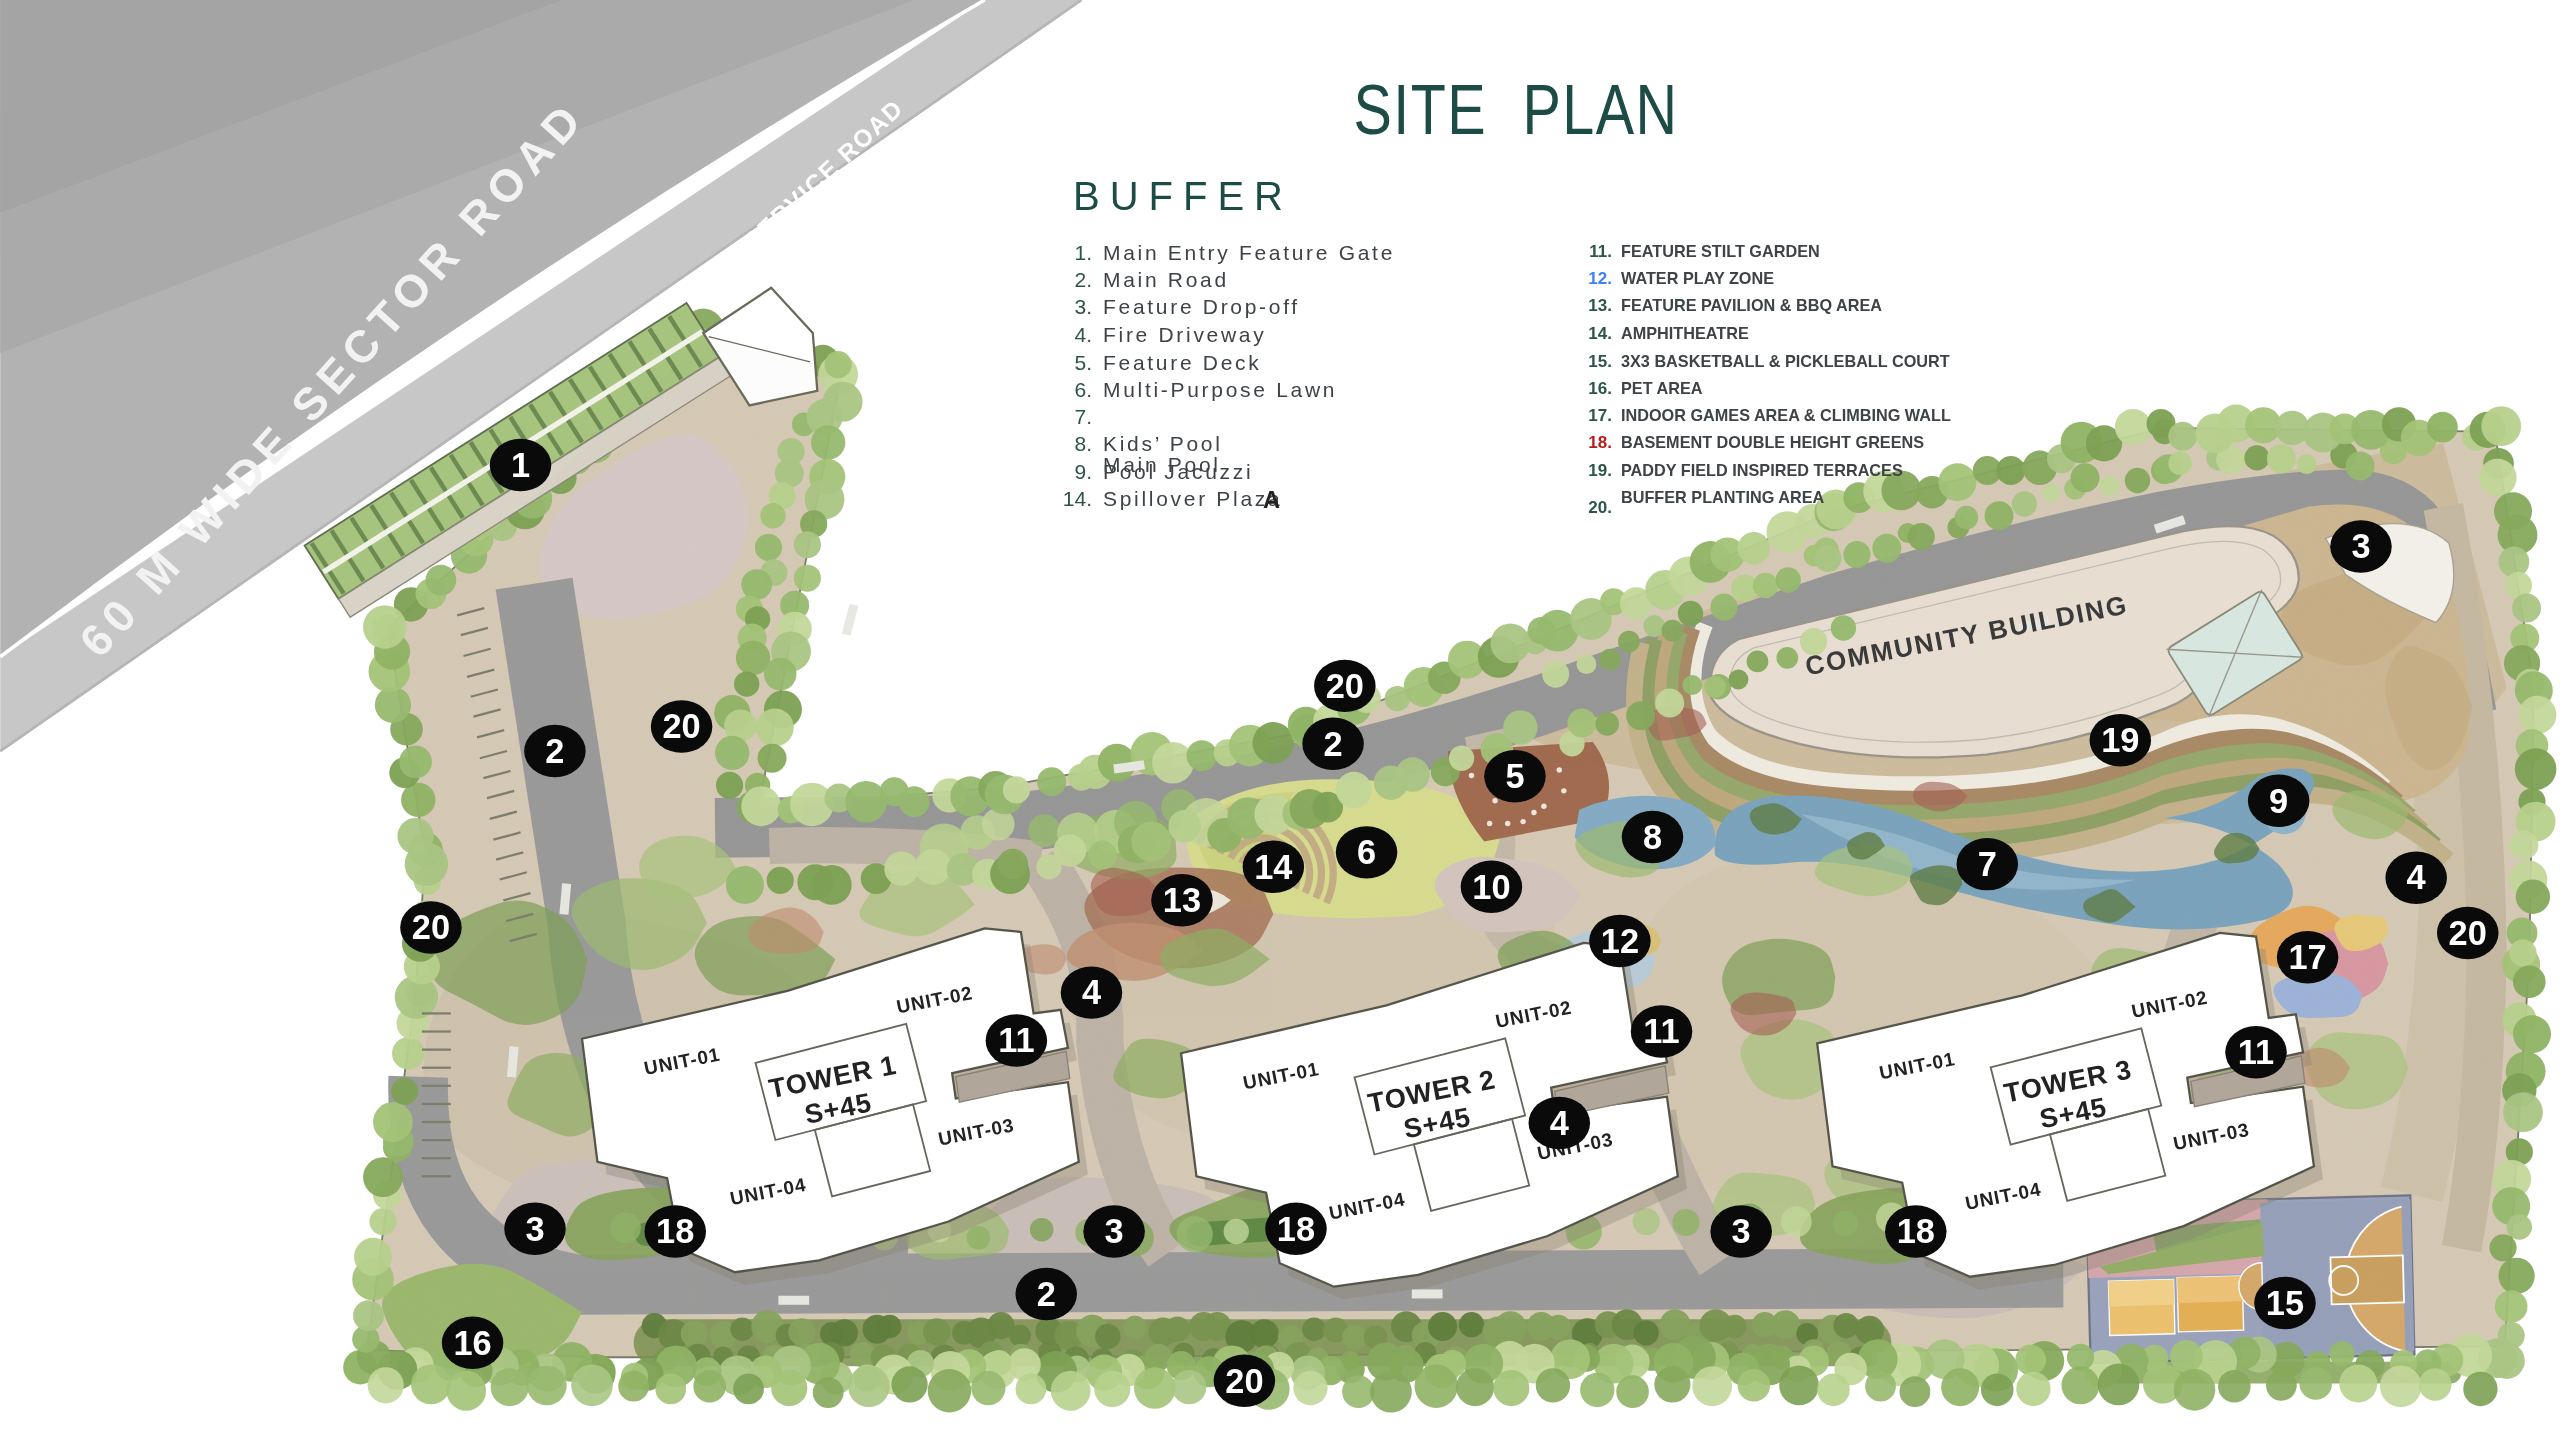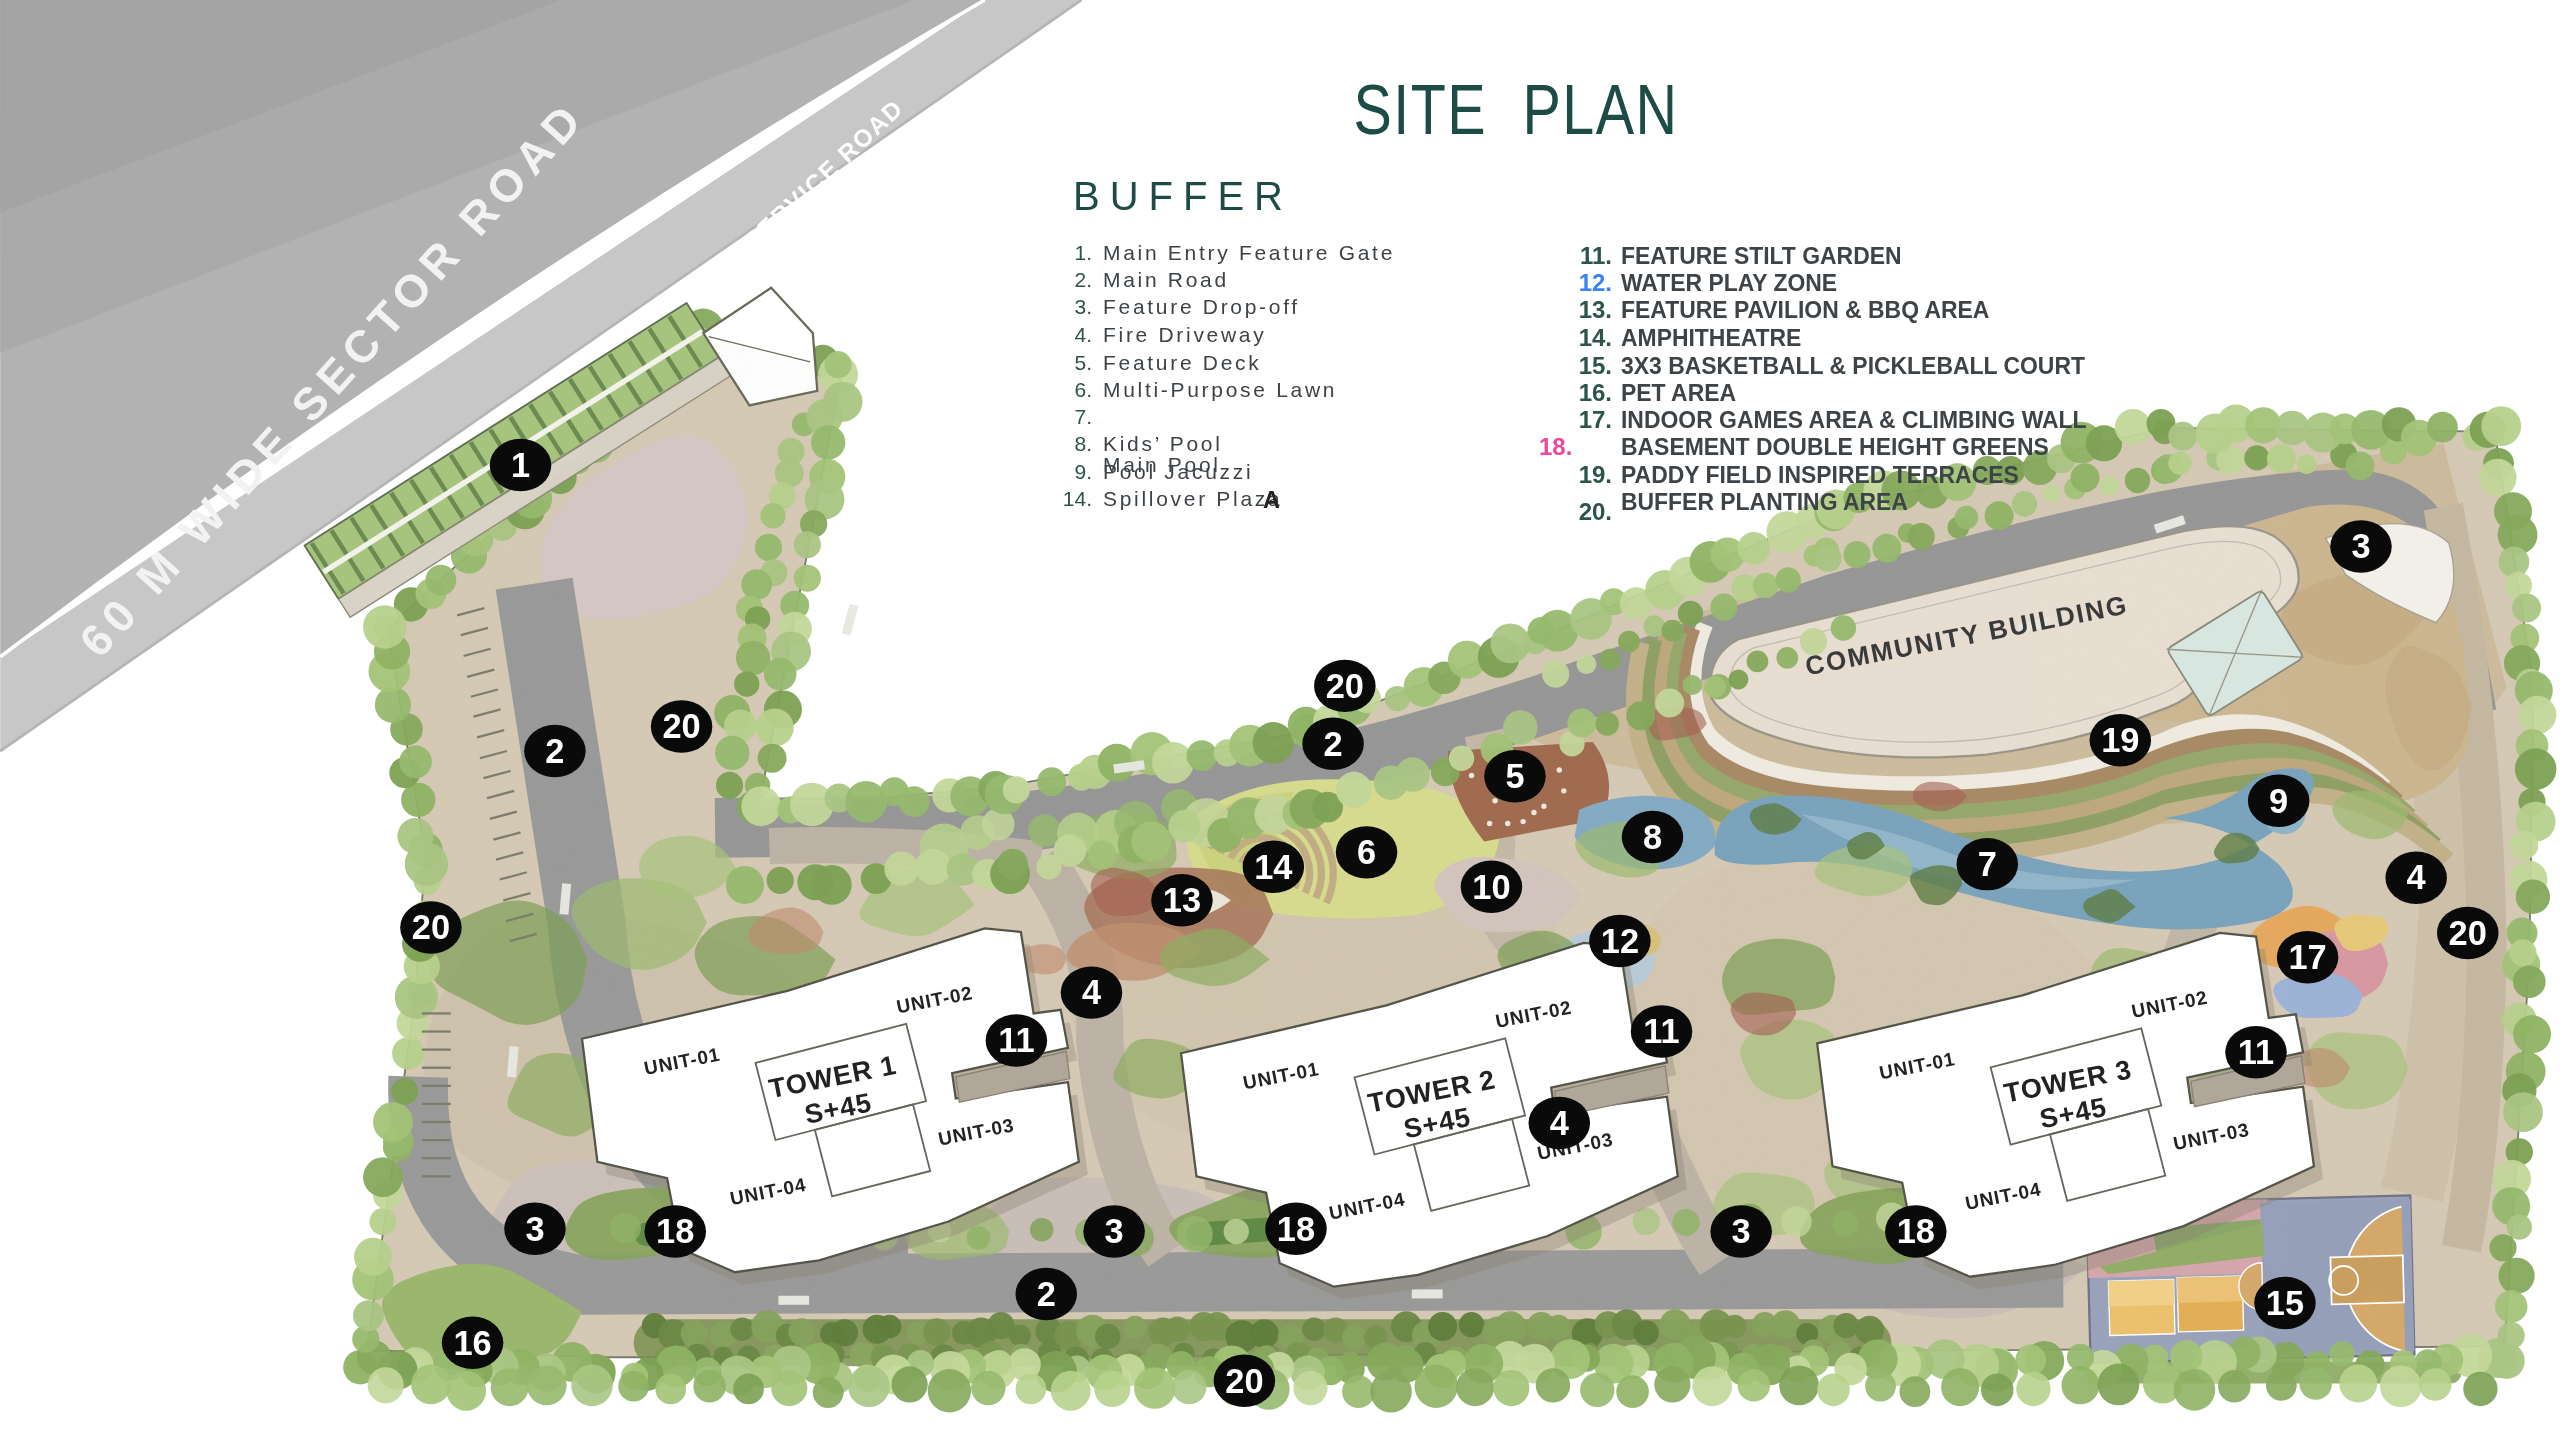--- a/index.html
+++ b/index.html
@@ -1092,35 +1092,35 @@
       <div style="position:absolute;left:0;top:191px;width:47px;text-align:right;color:#2c544b;">8.</div>
       <div style="position:absolute;left:58px;top:191px;color:#3e4347;letter-spacing:2.7px;">Kids’ Pool</div>
       <div style="position:absolute;left:0;top:219px;width:47px;text-align:right;color:#2c544b;">9.</div>
       <div style="position:absolute;left:58px;top:219px;color:#3e4347;letter-spacing:2.7px;">Pool  Jacuzzi</div>
       <div style="position:absolute;left:0;top:246px;width:47px;text-align:right;color:#2c544b;">14.</div>
       <div style="position:absolute;left:58px;top:246px;color:#3e4347;letter-spacing:2.7px;">Spillover  Plaza</div>
     </div>
 
 <div style="position:absolute;left:1263px;top:487px;font-family:'Liberation Sans',sans-serif;font-size:23.5px;font-weight:bold;color:#222;">A</div>
 
-<div style="position:absolute;left:1539px;top:242px;height:281px;width:634px;font-family:'Liberation Sans',sans-serif;font-size:24px;font-weight:bold;">
+<div style="position:absolute;left:1539px;top:242px;height:281px;width:634px;font-family:'Liberation Sans',sans-serif;font-size:17px;font-weight:bold;">
       <div style="position:absolute;left:0;top:0px;width:73px;text-align:right;color:#2c544b;">11.</div>
       <div style="position:absolute;left:82px;top:0px;color:#3e4347;white-space:nowrap;transform:scaleX(0.955);transform-origin:left;">FEATURE STILT GARDEN</div>
       <div style="position:absolute;left:0;top:27px;width:73px;text-align:right;color:#3b82f6;">12.</div>
       <div style="position:absolute;left:82px;top:27px;color:#3e4347;white-space:nowrap;transform:scaleX(0.955);transform-origin:left;">WATER PLAY ZONE</div>
       <div style="position:absolute;left:0;top:54px;width:73px;text-align:right;color:#2c544b;">13.</div>
       <div style="position:absolute;left:82px;top:54px;color:#3e4347;white-space:nowrap;transform:scaleX(0.955);transform-origin:left;">FEATURE PAVILION &amp; BBQ AREA</div>
       <div style="position:absolute;left:0;top:82px;width:73px;text-align:right;color:#2c544b;">14.</div>
       <div style="position:absolute;left:82px;top:82px;color:#3e4347;white-space:nowrap;transform:scaleX(0.955);transform-origin:left;">AMPHITHEATRE</div>
       <div style="position:absolute;left:0;top:110px;width:73px;text-align:right;color:#2c544b;">15.</div>
       <div style="position:absolute;left:82px;top:110px;color:#3e4347;white-space:nowrap;transform:scaleX(0.955);transform-origin:left;">3X3 BASKETBALL &amp; PICKLEBALL COURT</div>
       <div style="position:absolute;left:0;top:137px;width:73px;text-align:right;color:#2c544b;">16.</div>
       <div style="position:absolute;left:82px;top:137px;color:#3e4347;white-space:nowrap;transform:scaleX(0.955);transform-origin:left;">PET AREA</div>
       <div style="position:absolute;left:0;top:164px;width:73px;text-align:right;color:#2c544b;">17.</div>
       <div style="position:absolute;left:82px;top:164px;color:#3e4347;white-space:nowrap;transform:scaleX(0.955);transform-origin:left;">INDOOR GAMES AREA &amp; CLIMBING WALL</div>
-      <div style="position:absolute;left:0;top:191px;width:73px;color:#ec4899;">18.</div>
+      <div style="position:absolute;left:0;top:191px;width:73px;text-align:right;color:#b91c1c;">18.</div>
       <div style="position:absolute;left:82px;top:191px;color:#3e4347;white-space:nowrap;transform:scaleX(0.955);transform-origin:left;">BASEMENT DOUBLE HEIGHT GREENS</div>
       <div style="position:absolute;left:0;top:219px;width:73px;text-align:right;color:#2c544b;">19.</div>
       <div style="position:absolute;left:82px;top:219px;color:#3e4347;white-space:nowrap;transform:scaleX(0.955);transform-origin:left;">PADDY FIELD INSPIRED TERRACES</div>
       <div style="position:absolute;left:0;top:256px;width:73px;text-align:right;color:#2c544b;">20.</div>
       <div style="position:absolute;left:82px;top:246px;color:#3e4347;white-space:nowrap;transform:scaleX(0.955);transform-origin:left;">BUFFER PLANTING AREA</div>
     </div>
 </div>
 
 </body></html>

